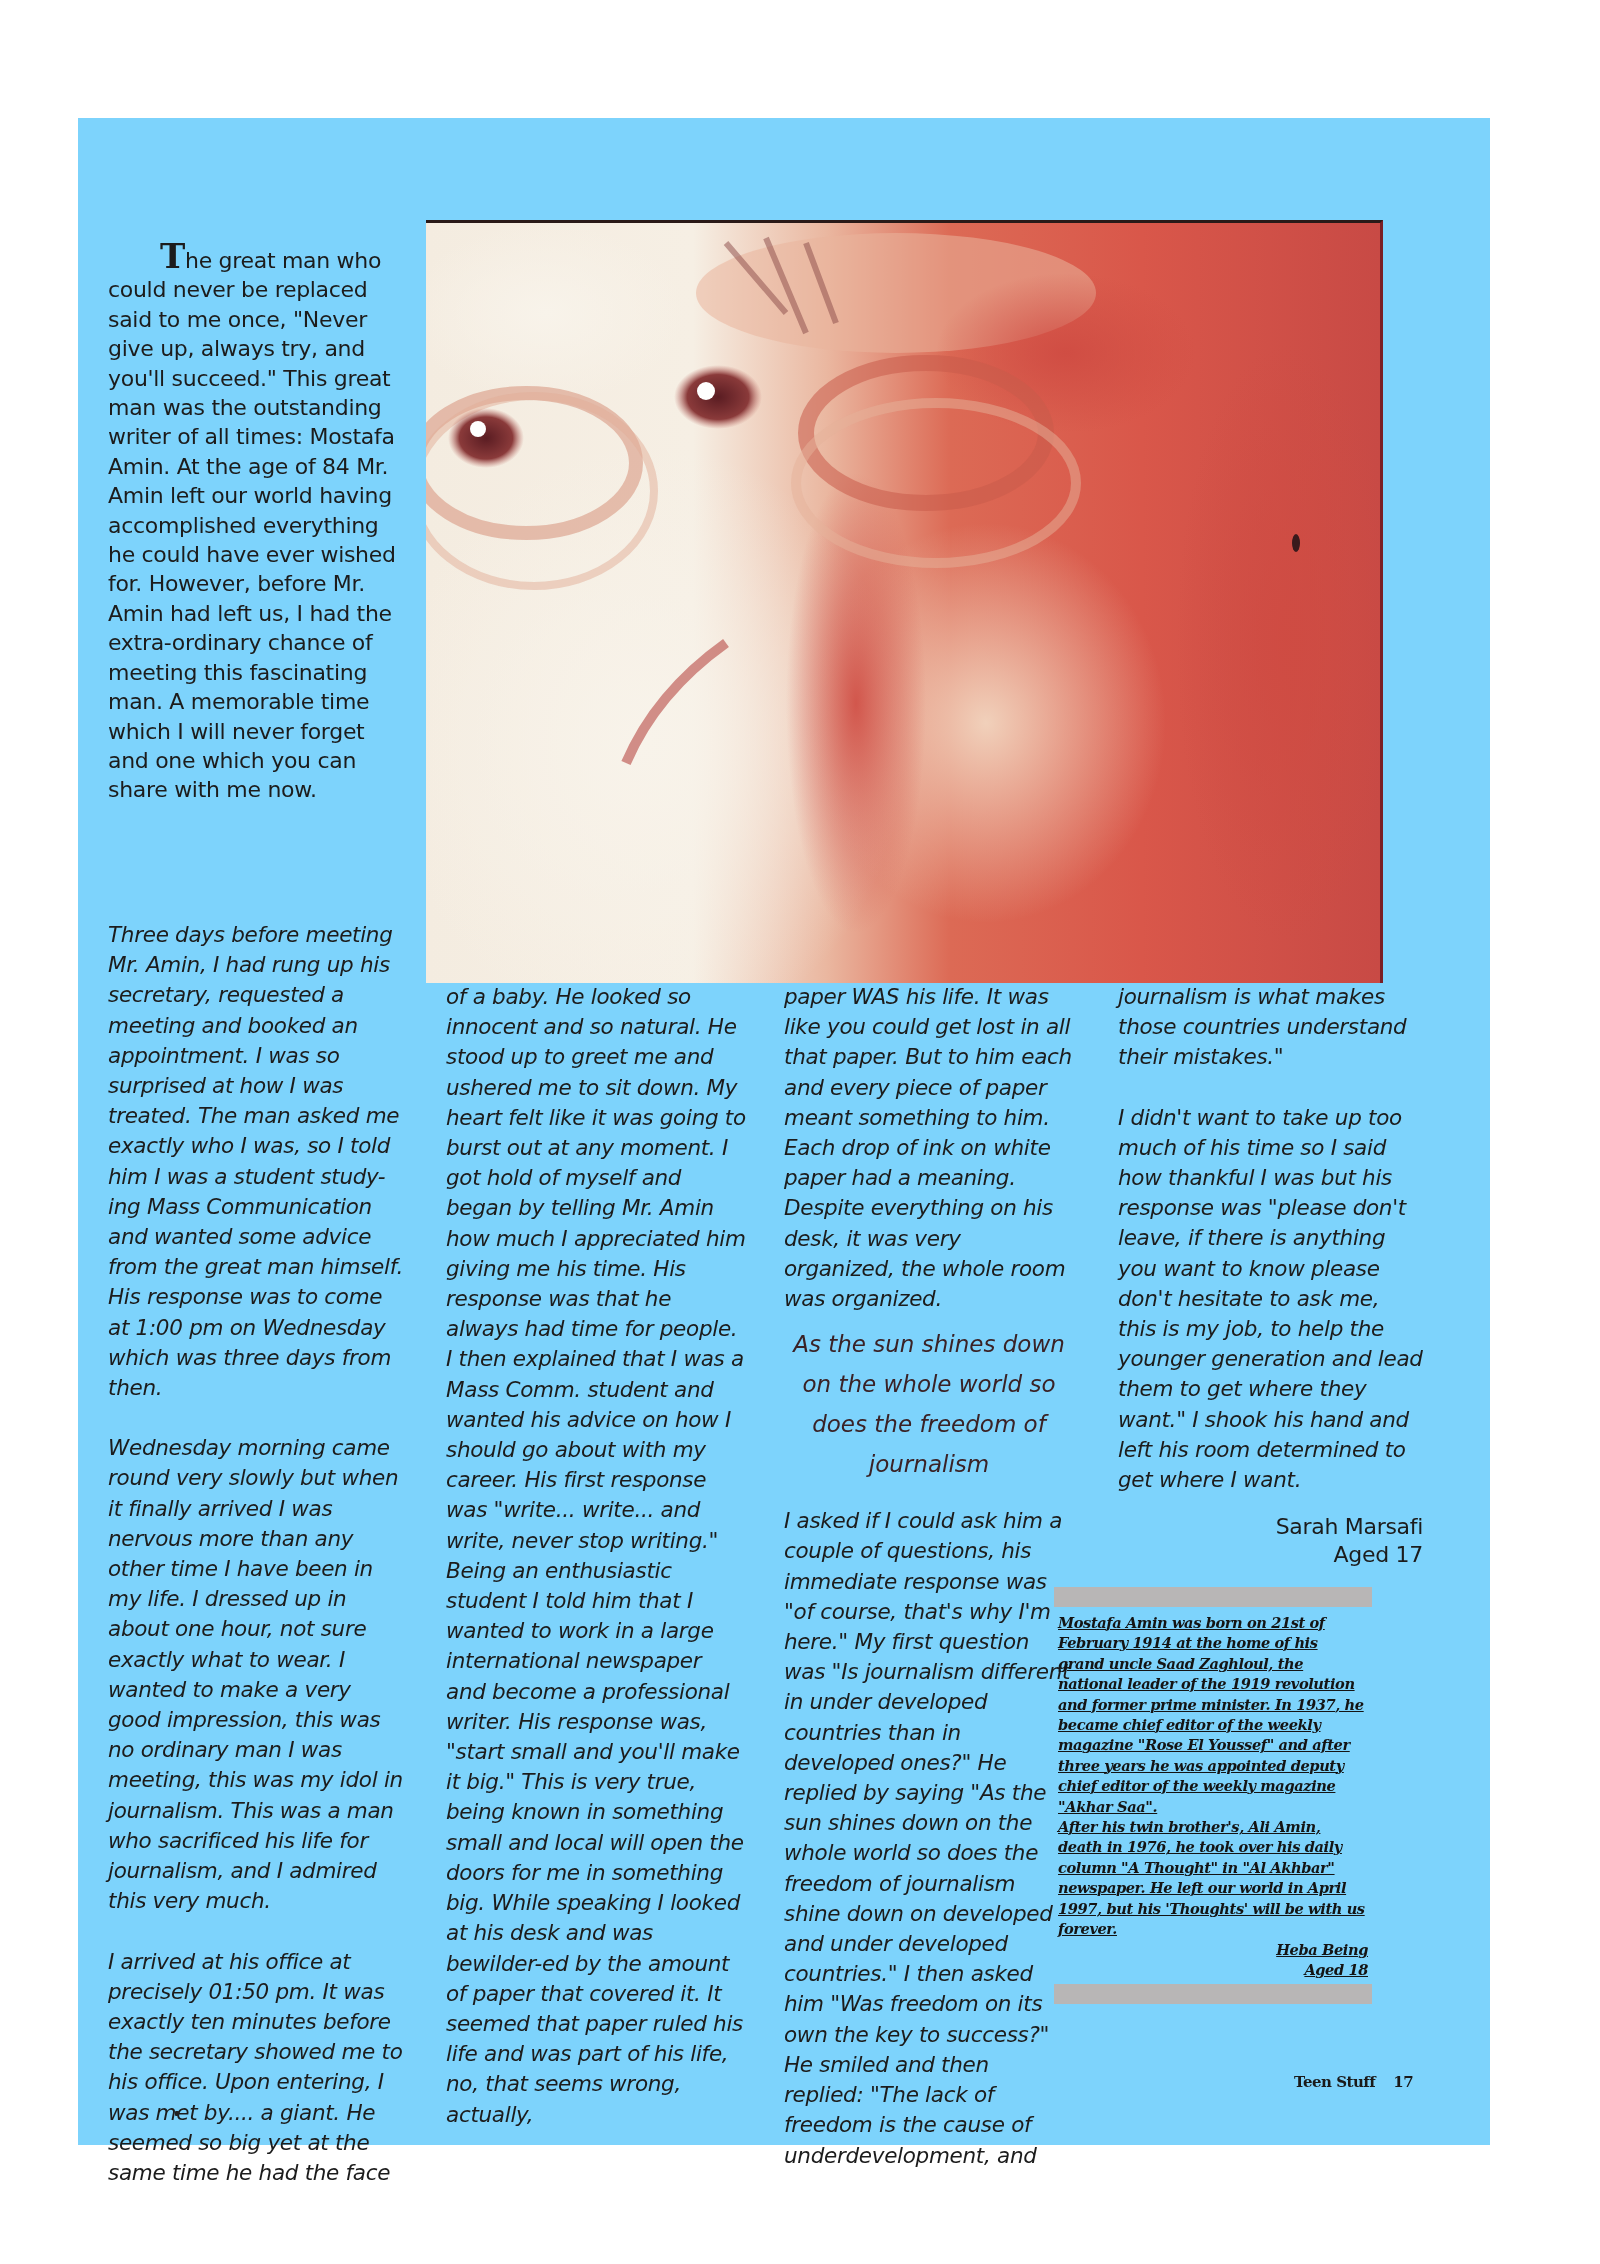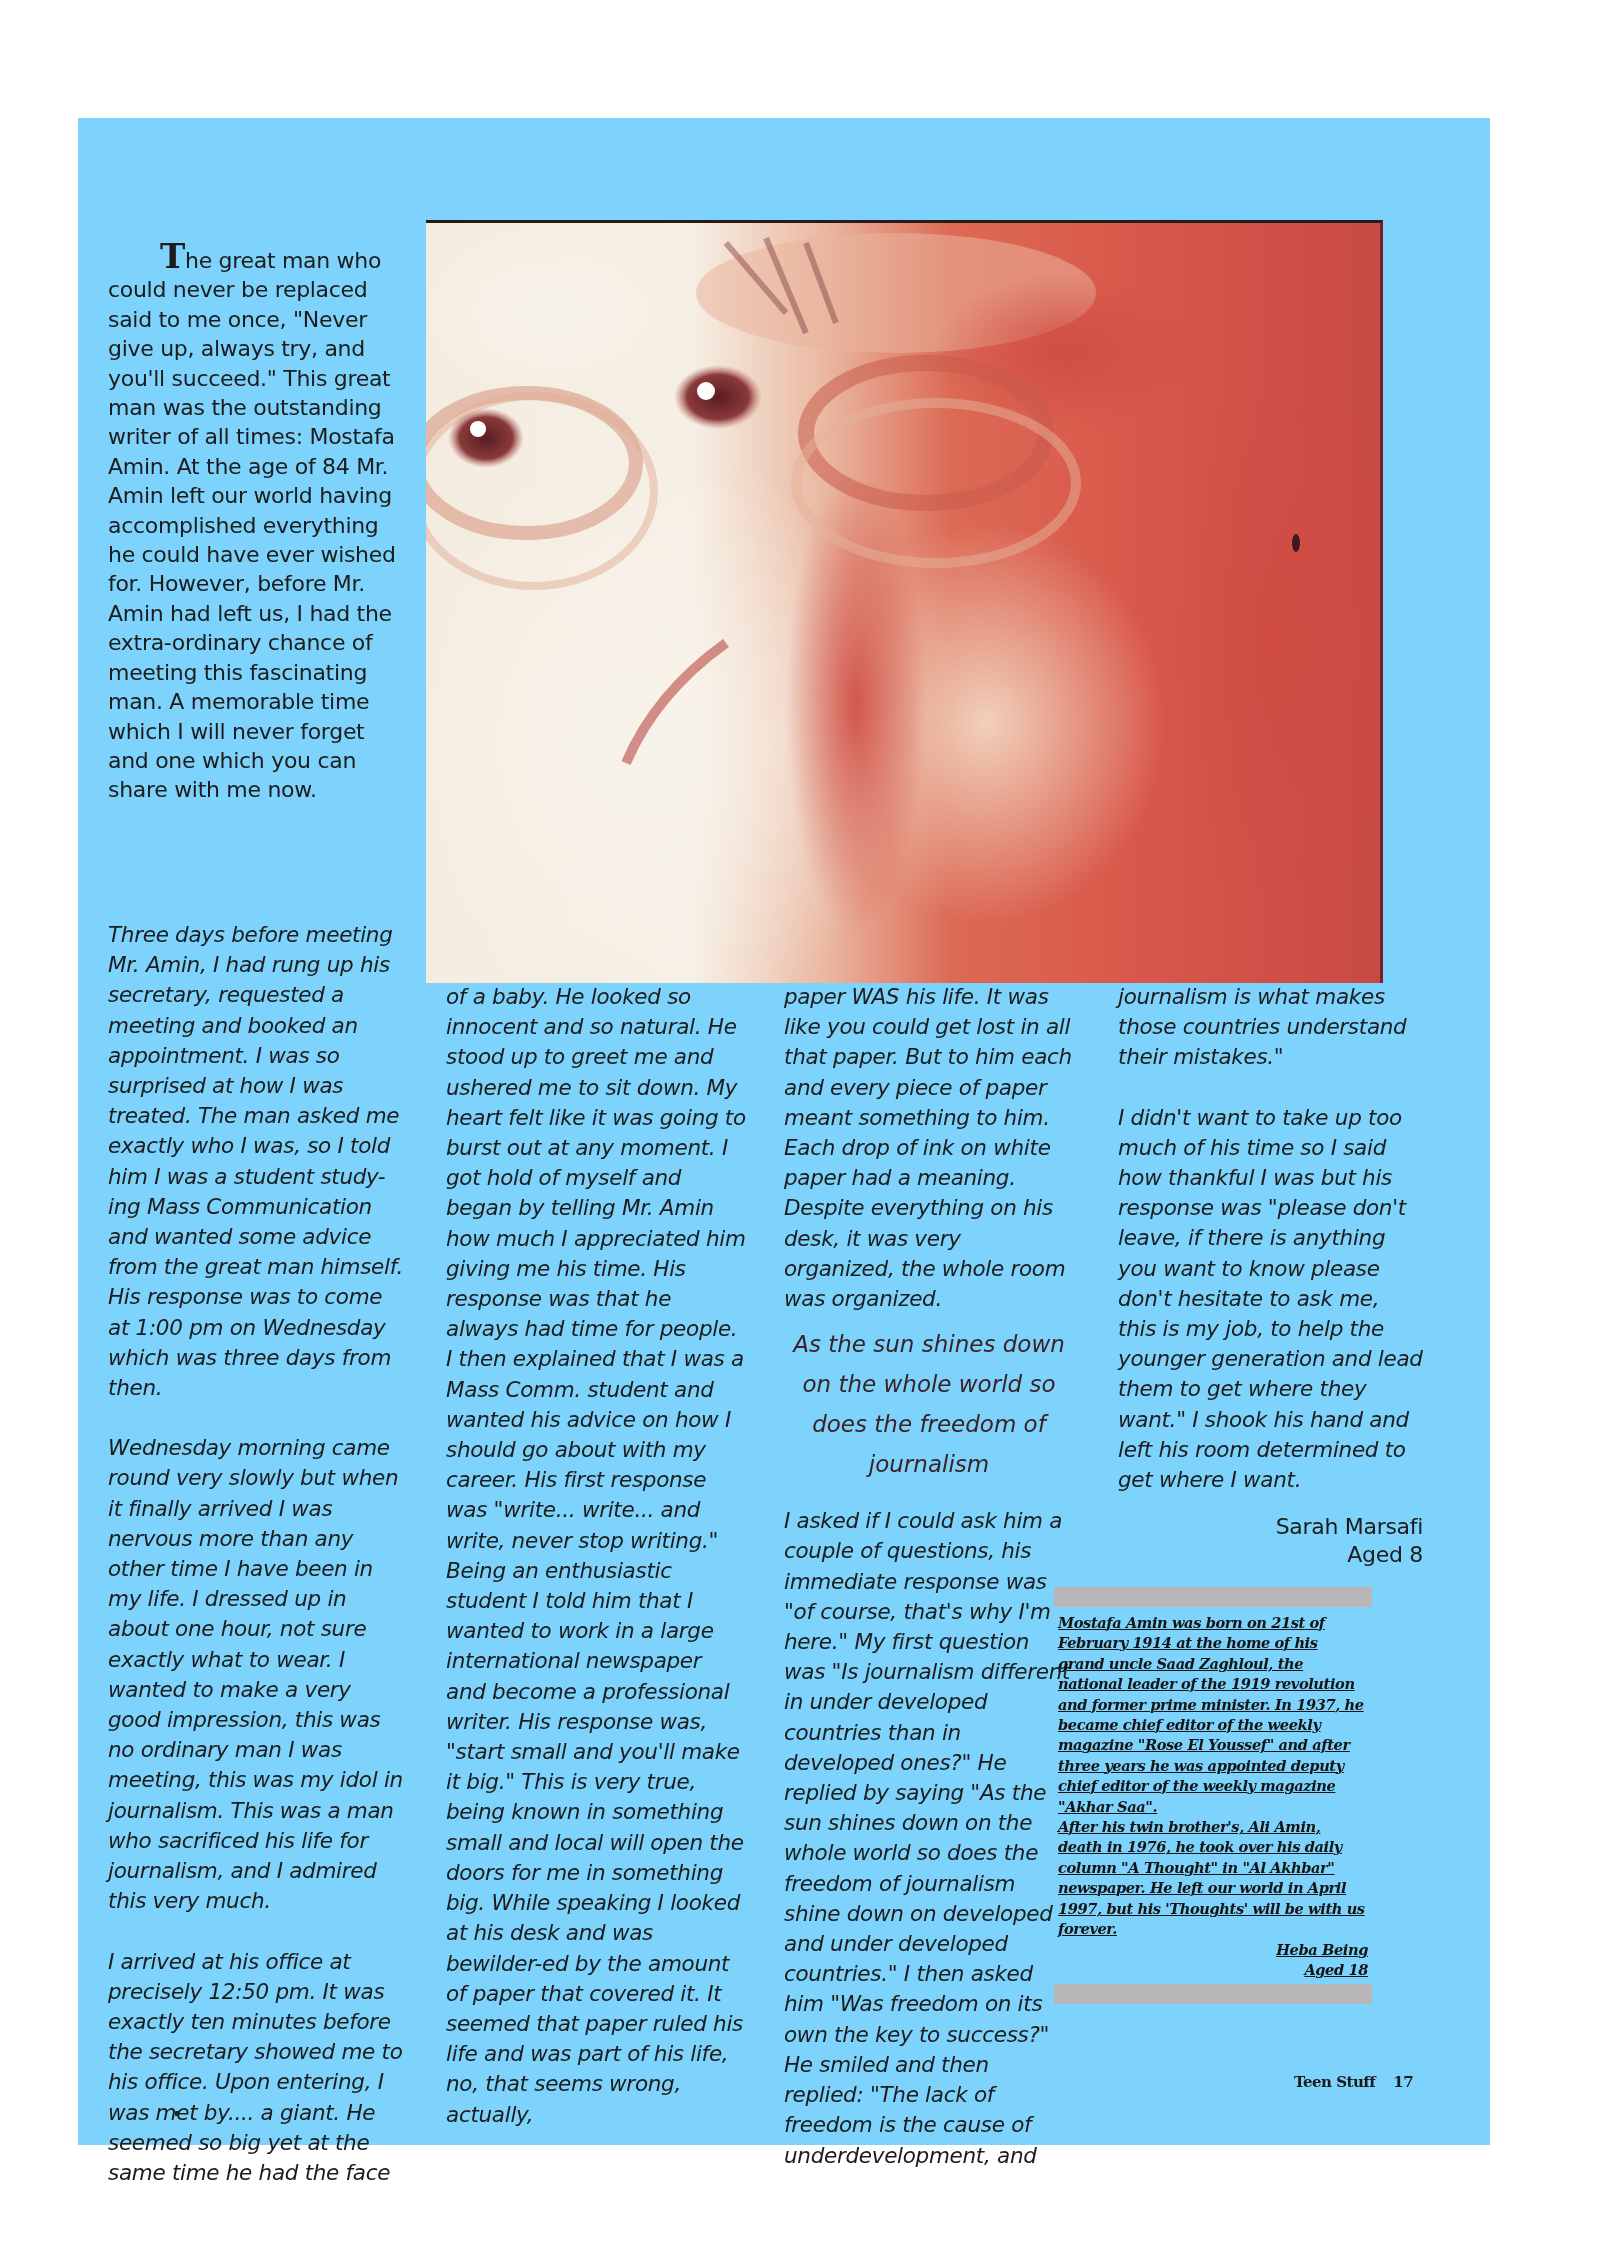--- a/index.html
+++ b/index.html
@@ -90,39 +90,39 @@
     </svg>
   </div>
 
   <div class="col intro">
     <span class="indent"></span><span class="dropcap">T</span><span>he great man who could never be replaced said to me once, "Never give up, always try, and you'll succeed." This great man was the outstanding writer of all times: Mostafa Amin. At the age of 84 Mr. Amin left our world having accomplished everything he could have ever wished for. However, before Mr. Amin had left us, I had the extra-ordinary chance of meeting this fascinating man. A memorable time which I will never forget and one which you can share with me now.</span>
   </div>
 
   <div class="col c1">
     <p>Three days before meeting Mr. Amin, I had rung up his secretary, requested a meeting and booked an appointment. I was so surprised at how I was treated. The man asked me exactly who I was, so I told him I was a student study-ing Mass Communication and wanted some advice from the great man himself. His response was to come at 1:00 pm on Wednesday which was three days from then.</p>
     <p>Wednesday morning came round very slowly but when it finally arrived I was nervous more than any other time I have been in my life. I dressed up in about one hour, not sure exactly what to wear. I wanted to make a very good impression, this was no ordinary man I was meeting, this was my idol in journalism. This was a man who sacrificed his life for journalism, and I admired this very much.</p>
-    <p>I arrived at his office at precisely 12:50 pm. It was exactly ten minutes before the secretary showed me to his office. Upon entering, I was met by.... a giant. He seemed so big yet at the same time he had the face</p>
+    <p>I arrived at his office at precisely 01:50 pm. It was exactly ten minutes before the secretary showed me to his office. Upon entering, I was met by.... a giant. He seemed so big yet at the same time he had the face</p>
   </div>
 
   <div class="col c2">
     <p>of a baby. He looked so innocent and so natural. He stood up to greet me and ushered me to sit down. My heart felt like it was going to burst out at any moment. I got hold of myself and began by telling Mr. Amin how much I appreciated him giving me his time. His response was that he always had time for people. I then explained that I was a Mass Comm. student and wanted his advice on how I should go about with my career. His first response was "write... write... and write, never stop writing." Being an enthusiastic student I told him that I wanted to work in a large international newspaper and become a professional writer. His response was, "start small and you'll make it big." This is very true, being known in something small and local will open the doors for me in something big. While speaking I looked at his desk and was bewilder-ed by the amount of paper that covered it. It seemed that paper ruled his life and was part of his life, no, that seems wrong, actually,</p>
   </div>
 
   <div class="col c3">
     <p style="margin-bottom:10px">paper WAS his life. It was like you could get lost in all that paper. But to him each and every piece of paper meant something to him. Each drop of ink on white paper had a meaning. Despite everything on his desk, it was very organized, the whole room was organized.</p>
     <div class="pullquote">As the sun shines down on the whole world so does the freedom of journalism</div>
     <p>I asked if I could ask him a couple of questions, his immediate response was "of course, that's why I'm here." My first question was "Is journalism different in under developed countries than in developed ones?" He replied by saying "As the sun shines down on the whole world so does the freedom of journalism shine down on developed and under developed countries." I then asked him "Was freedom on its own the key to success?" He smiled and then replied: "The lack of freedom is the cause of underdevelopment, and</p>
   </div>
 
   <div class="col c4">
     <p>journalism is what makes those countries understand their mistakes."</p>
     <p style="margin-bottom:18px">I didn't want to take up too much of his time so I said how thankful I was but his response was "please don't leave, if there is anything you want to know please don't hesitate to ask me, this is my job, to help the younger generation and lead them to get where they want." I shook his hand and left his room determined to get where I want.</p>
     <div class="byline">
       <div>Sarah Marsafi</div>
-      <div>Aged 8</div>
+      <div>Aged 17</div>
     </div>
   </div>
 
   <div class="sidebar">
     <div class="bar"></div>
     <div class="body">
       <div>Mostafa Amin was born on 21st of February 1914 at the home of his grand uncle Saad Zaghloul, the national leader of the 1919 revolution and former prime minister. In 1937, he became chief editor of the weekly magazine "Rose El Youssef" and after three years he was appointed deputy chief editor of the weekly magazine "Akhar Saa".</div>
       <div>After his twin brother's, Ali Amin, death in 1976, he took over his daily column "A Thought" in "Al Akhbar" newspaper. He left our world in April 1997, but his 'Thoughts' will be with us forever.</div>
       <div class="sig">Heba Being</div>
       <div class="sig">Aged 18</div>

